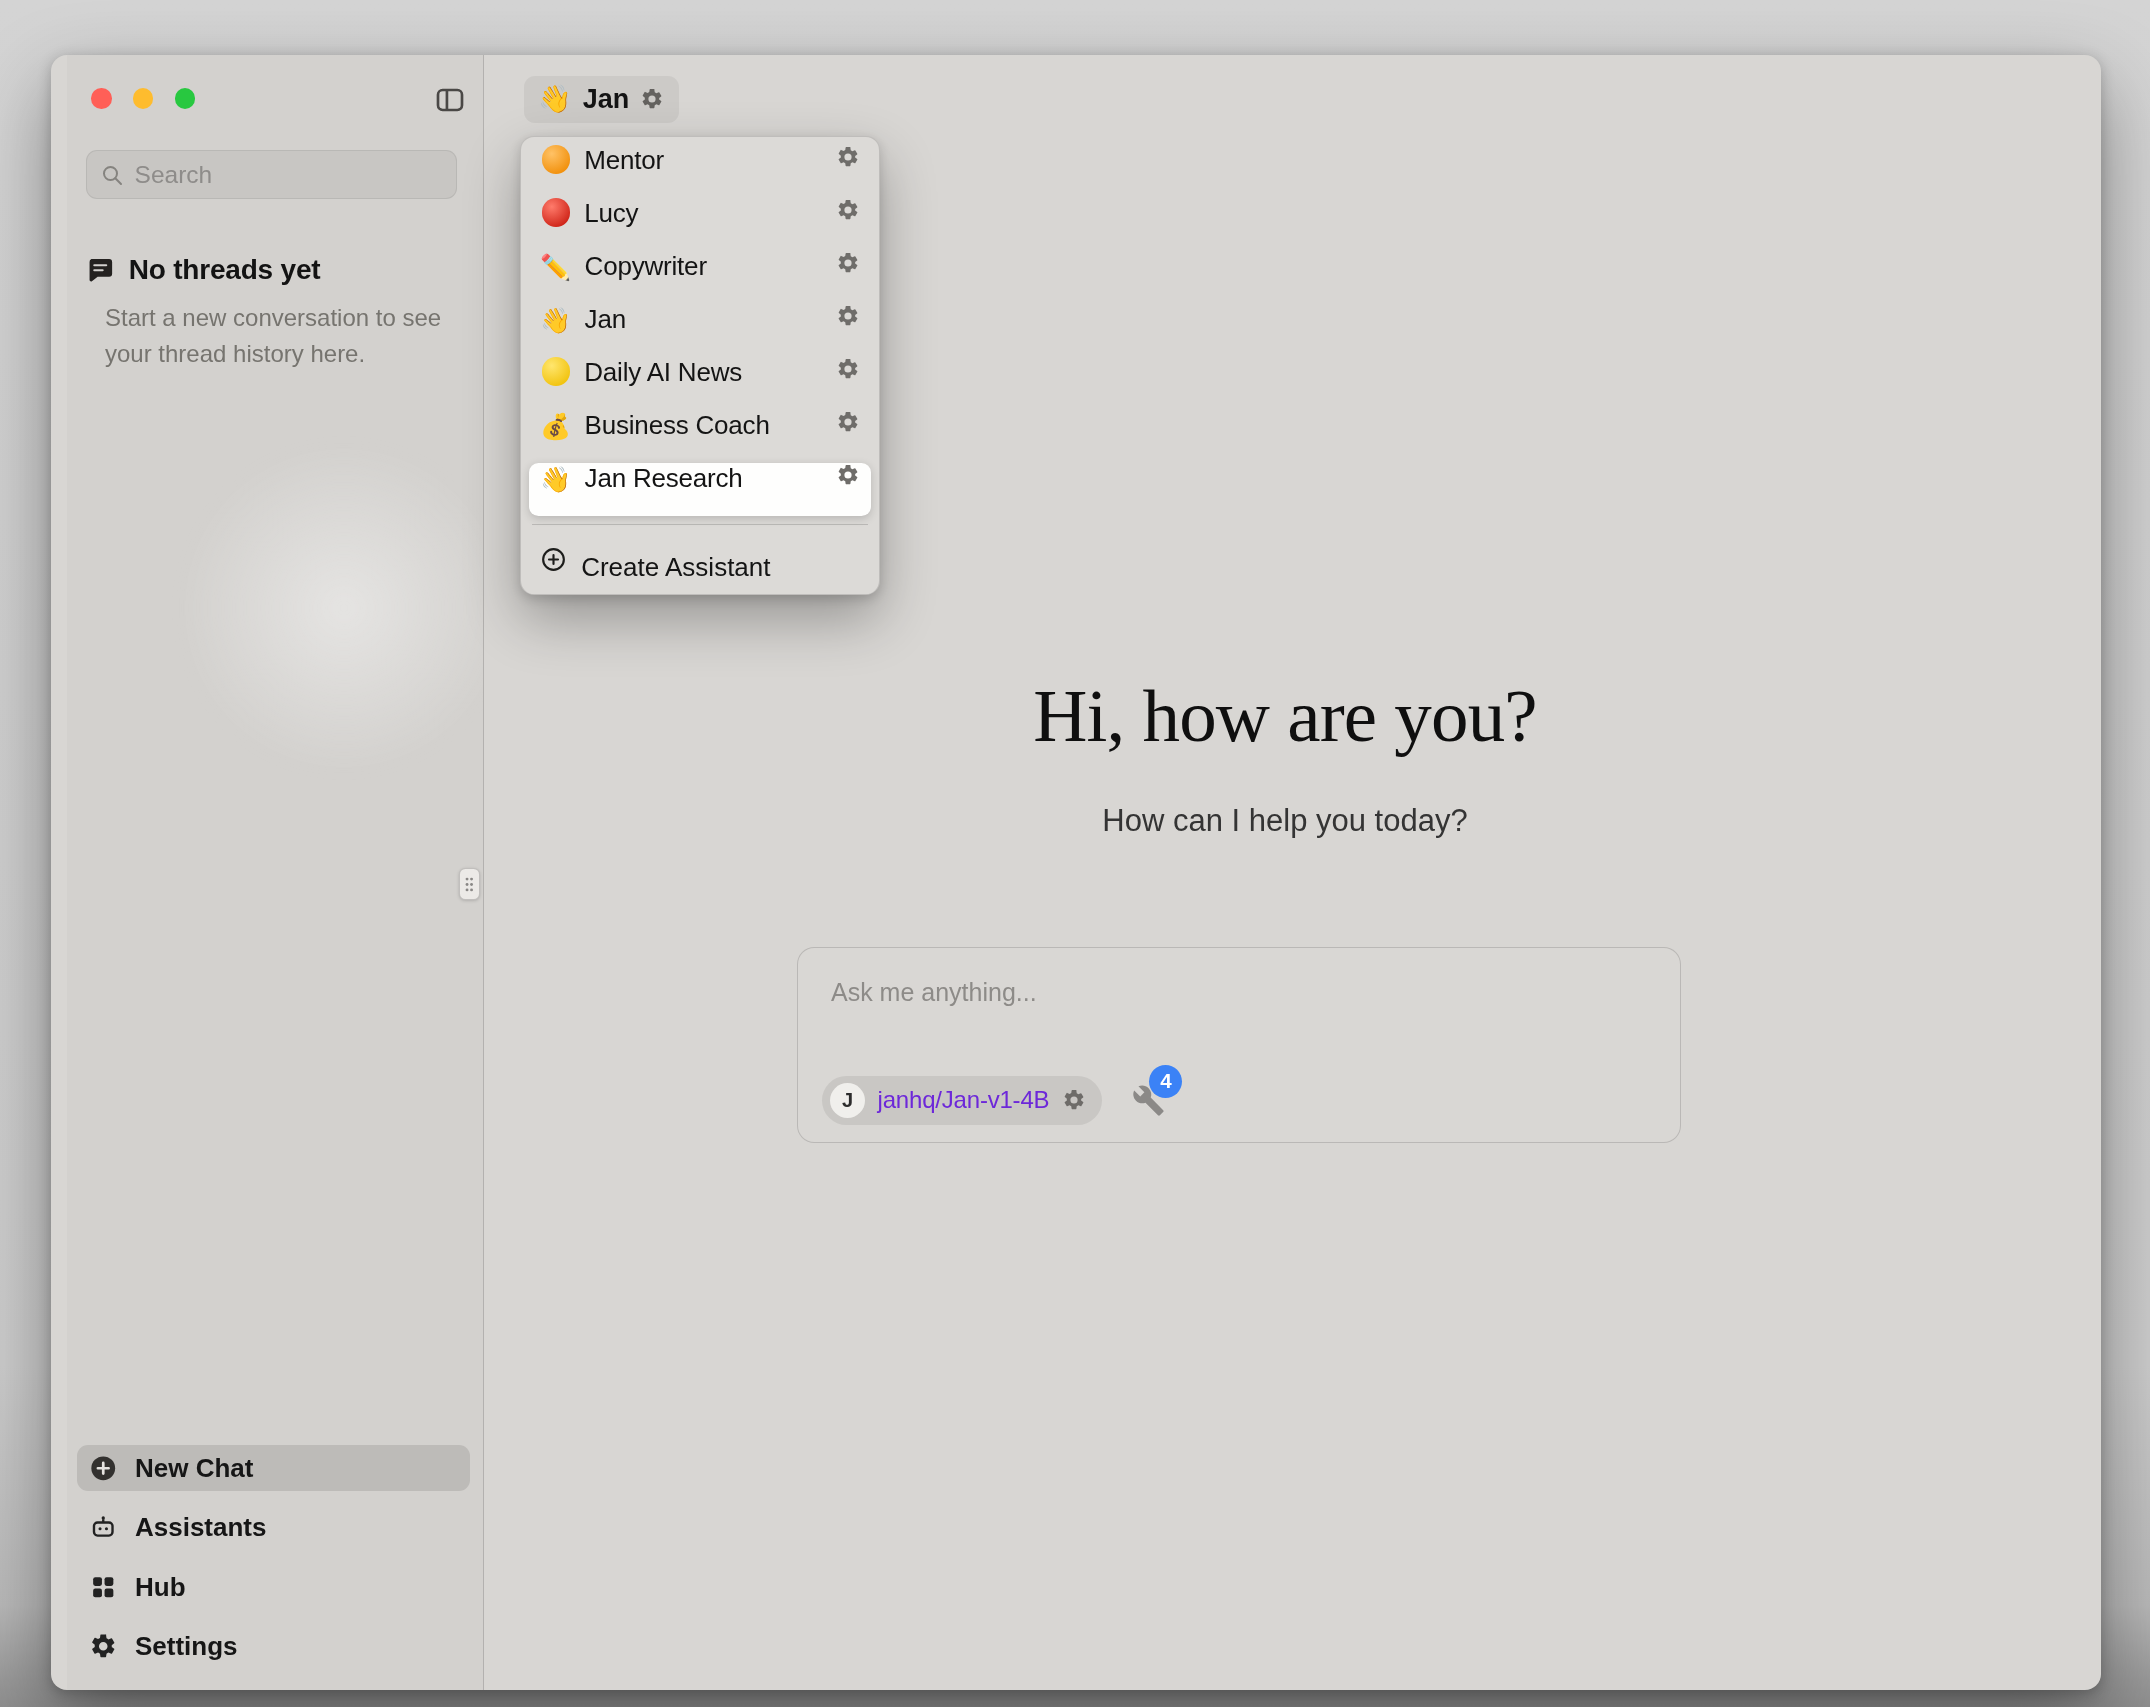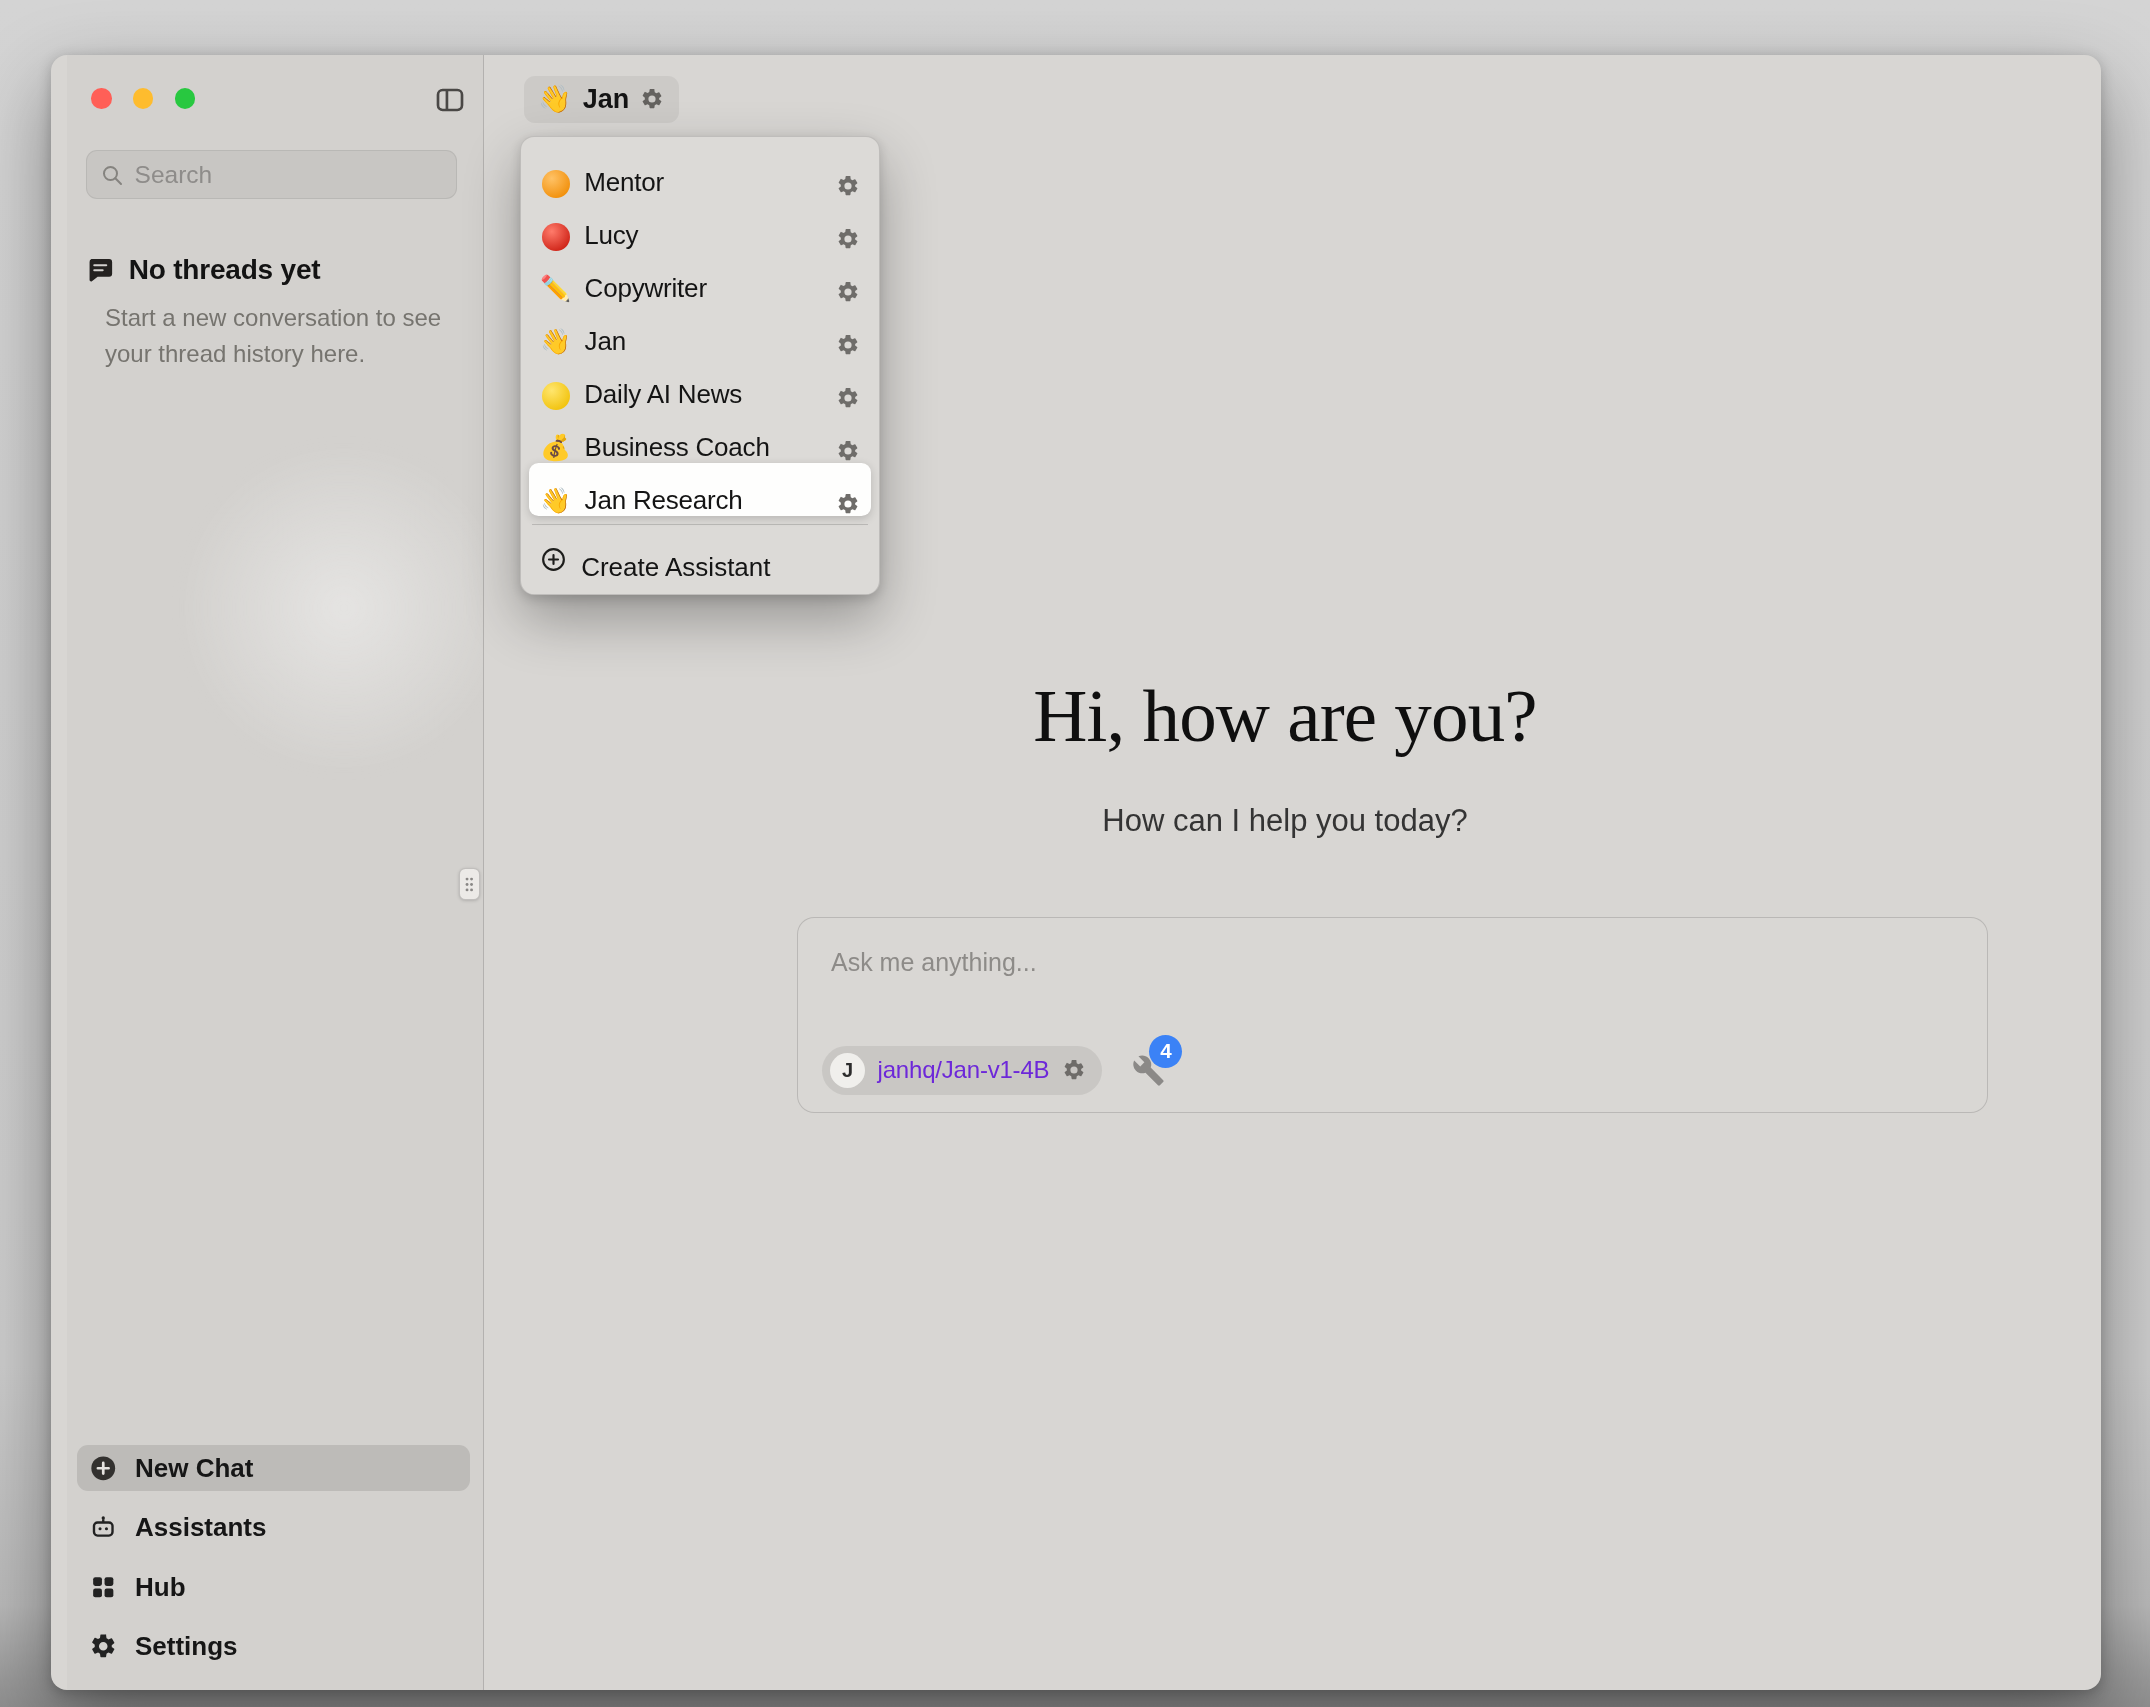--- a/index.html
+++ b/index.html
@@ -85,21 +85,21 @@
   .chat-header-pill svg { color:#64625f; }
 
   
   .assistant-menu {
     position:absolute; left:51px; top:81px; width:360px;
     background:#dcdad7; border:0.8px solid rgba(0,0,0,.13); border-radius:14.2px;
     padding:8px; z-index:10;
     box-shadow:0 24px 55px rgba(0,0,0,.30), 0 3.2px 11px rgba(0,0,0,.15);
   }
   .menu-item {
-    height:53px; display:flex; align-items:flex-end; gap:12.6px; padding:0 11px;
+    height:53px; display:flex; align-items:flex-start; gap:12.6px; padding:0 11px;
     border-radius:9.5px; cursor:default;
   }
   .menu-item.selected { background:#fefefd; box-shadow:0 2.4px 8px rgba(0,0,0,.16); }
   .menu-emoji { width:32px; height:32px; display:flex; align-items:center; justify-content:center; font-size:25px; flex:none; }
   .menu-emoji[data-icon="orange-circle"]{ font-size:0; width:28.5px; height:28.5px; border-radius:50%;
      background:radial-gradient(circle at 35% 30%, #ffc266, #f2920f 75%); margin:0 1.6px; }
   .menu-emoji[data-icon="yellow-circle"]{ font-size:0; width:28.5px; height:28.5px; border-radius:50%;
      background:radial-gradient(circle at 35% 30%, #ffe66e, #f2c411 75%); margin:0 1.6px; }
   .menu-emoji[data-icon="apple"]{ font-size:0; width:28.5px; height:28.5px; border-radius:50%;
      background:radial-gradient(circle at 35% 30%, #ff7b6b, #cf2418 78%); margin:0 1.6px; }
@@ -110,21 +110,21 @@
   .create-row svg { color:#1d1d1b; flex:none; }
   .create-label { font-size:26px; font-weight:500; color:#141414;margin-top:16px; }
 
   
   .hero { position:absolute; left:0; right:0; top:618px; text-align:center; }
   .greeting { font-family:"Liberation Serif", serif; font-size:75px; font-weight:500; color:#0f0f0f; letter-spacing:-0.8px; }
   .subtitle { margin-top:44px; font-size:31px; color:#343434; }
 
   
   .composer {
-    position:absolute; left:328px; top:862px; width:1191px; height:196px;
+    position:absolute; left:328px; top:892px; width:884px; height:196px;
     background:#d9d7d4; border:1.6px solid rgba(0,0,0,.14); border-radius:17.4px;
   }
   .composer .ask {
     position:absolute; left:33px; top:30px; right:33px; border:none; outline:none;
     background:transparent; font-family:inherit; font-size:25px; color:#3a3a3a;
   }
   .composer .ask::placeholder { color:#8d8b88; }
   .composer-bottom { position:absolute; left:24px; bottom:17.4px; display:flex; align-items:center; }
   .model-pill {
     display:flex; align-items:center; gap:12.6px; height:49px; padding:0 16px 0 8px;

